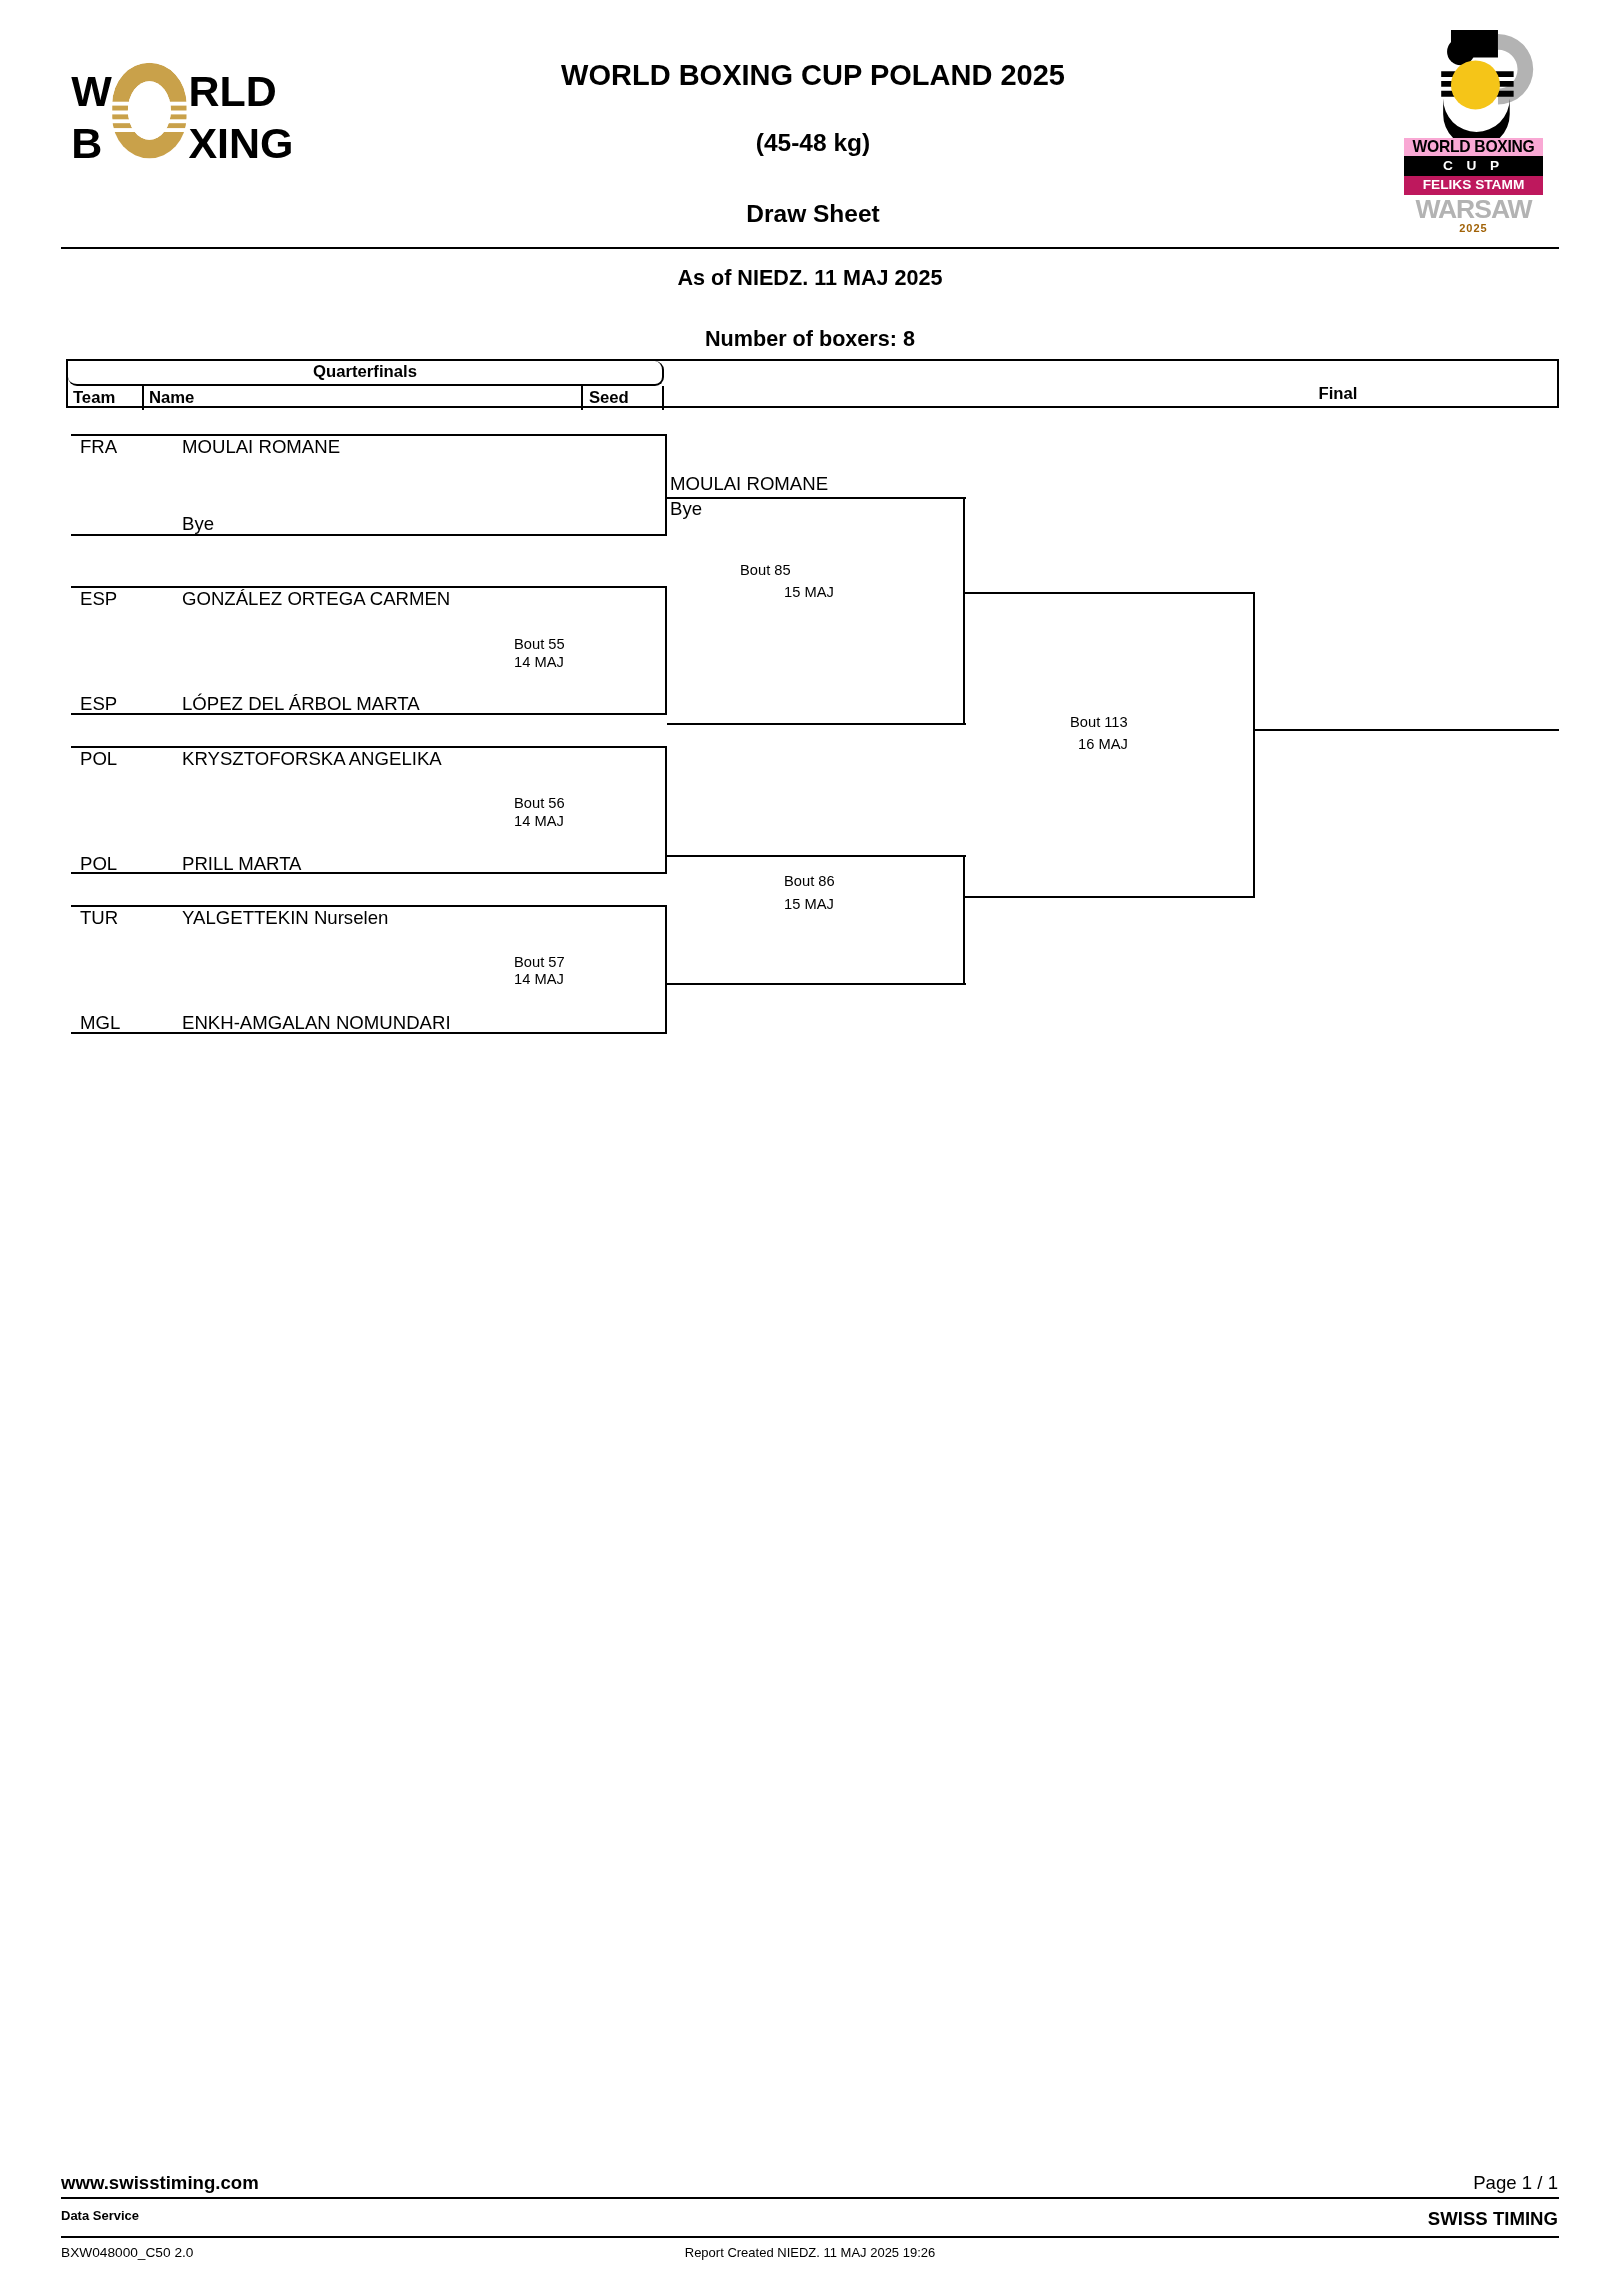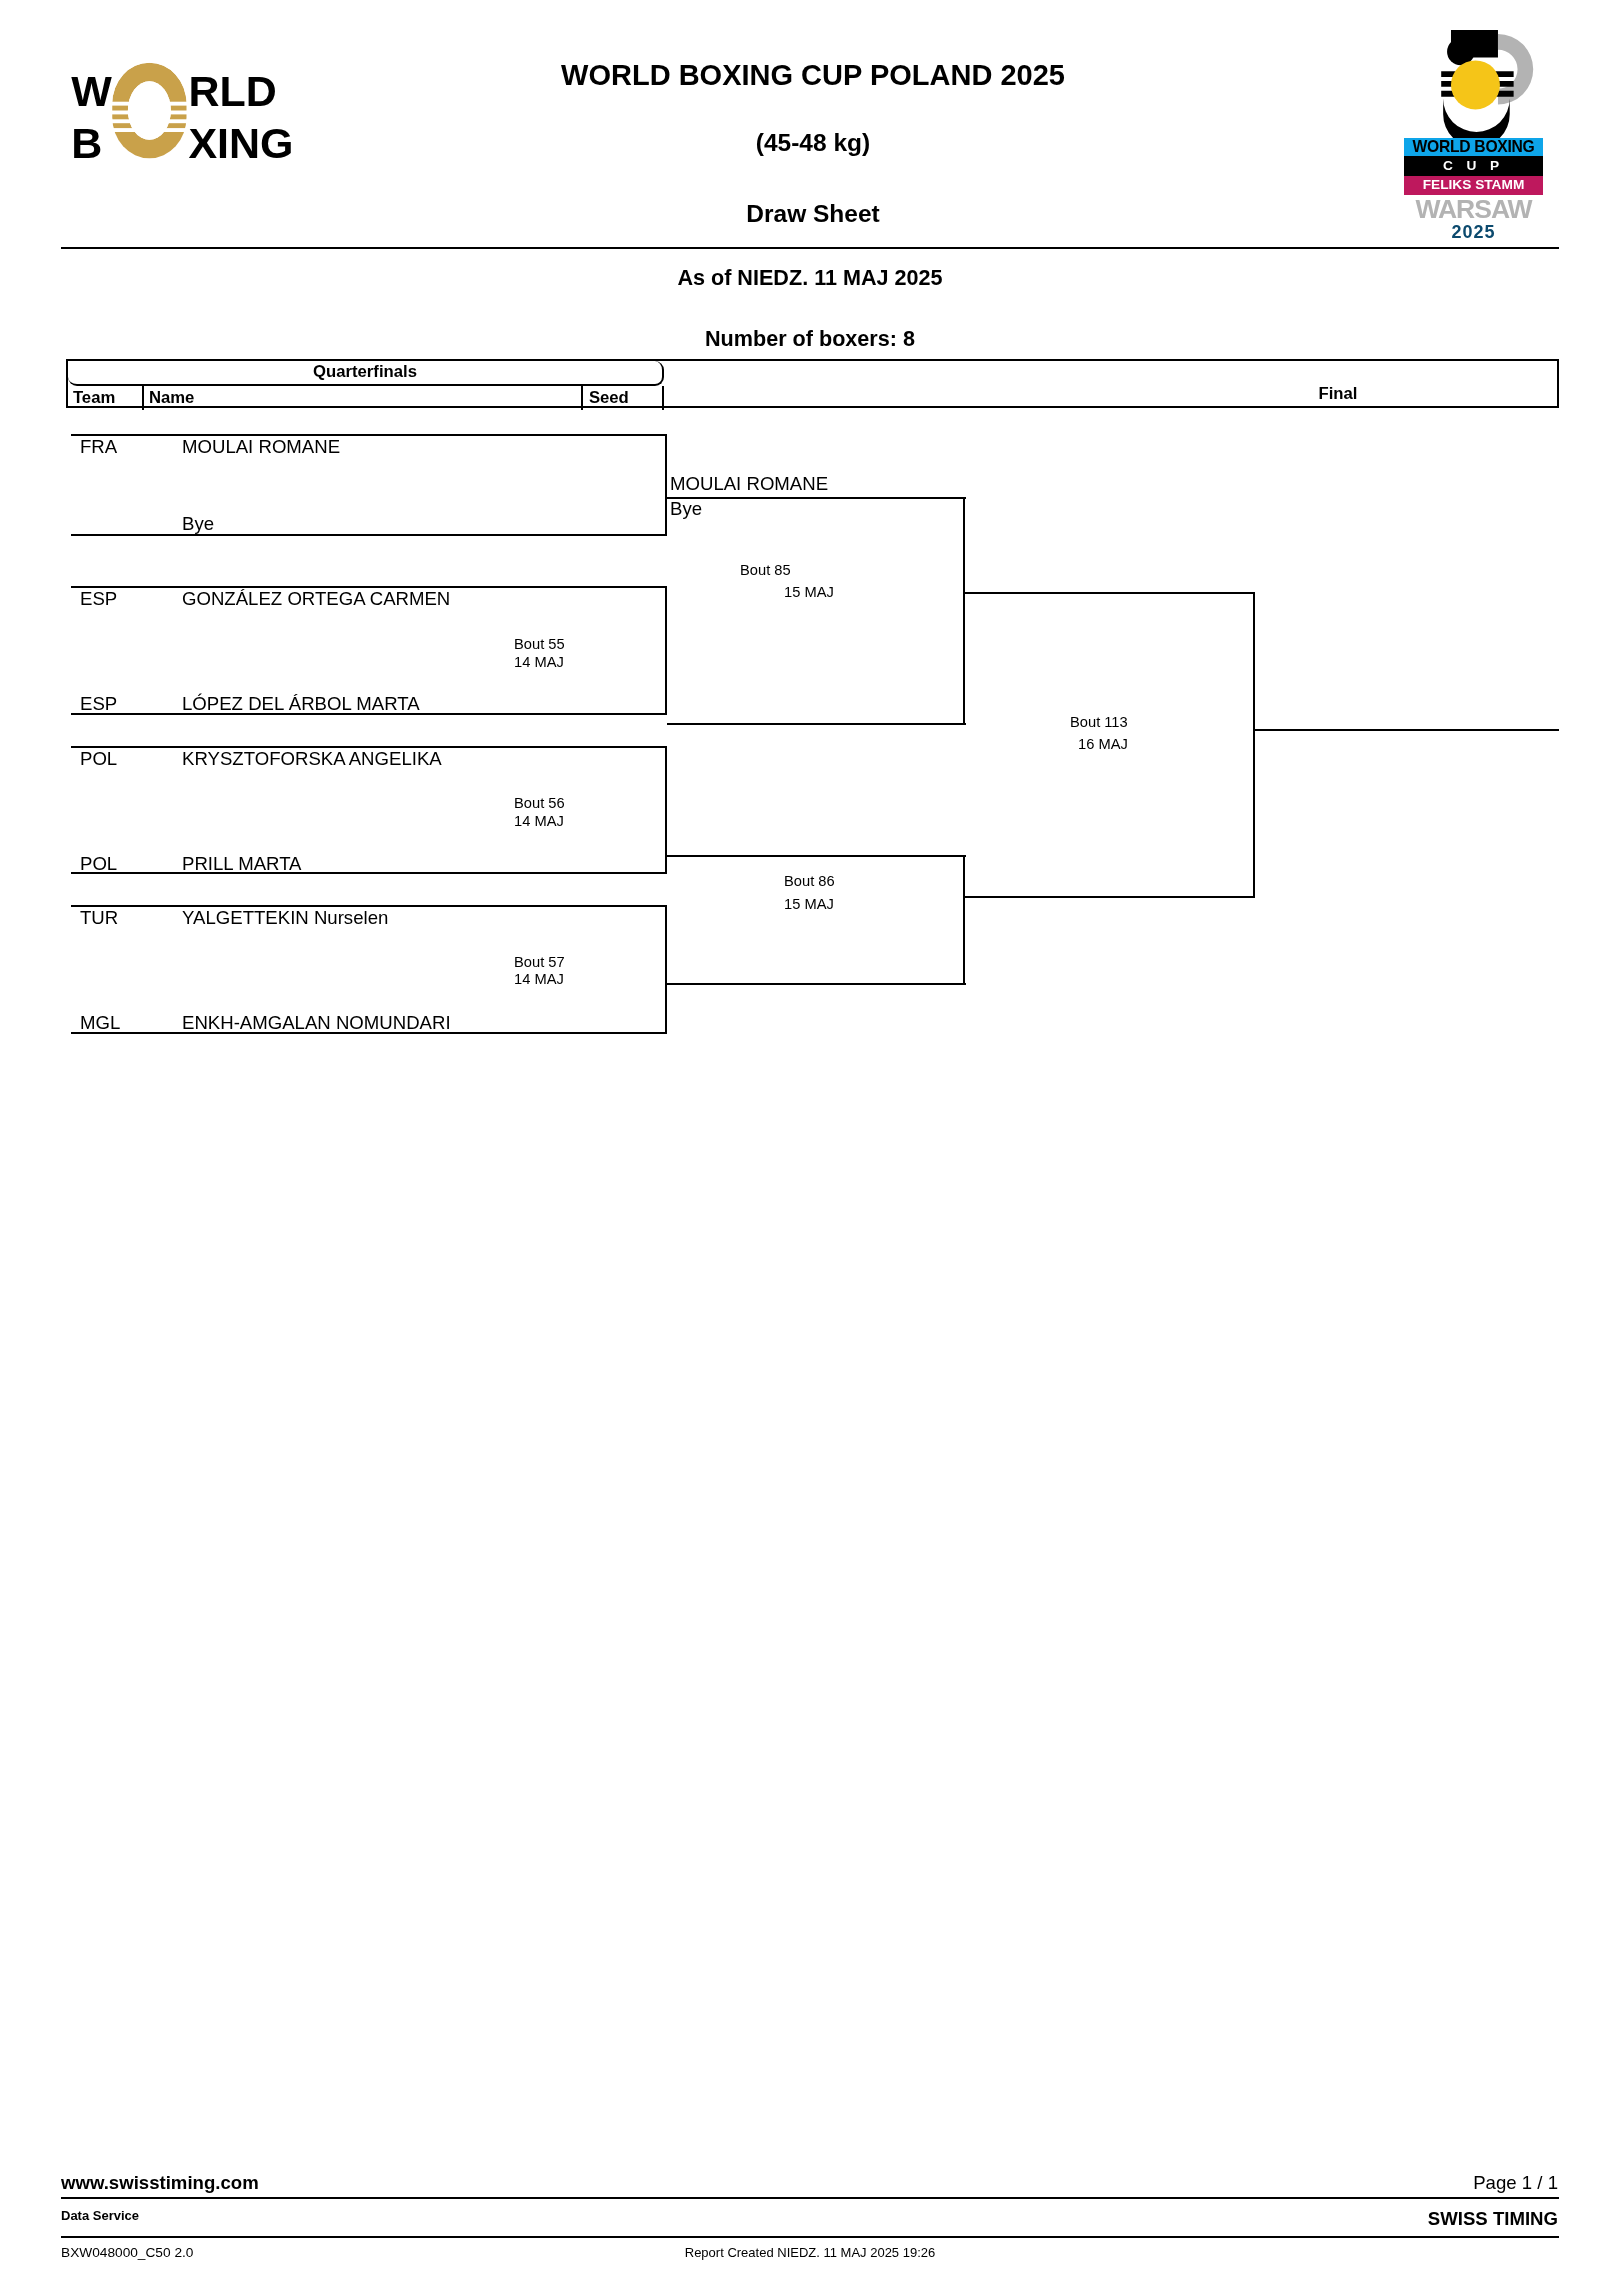--- a/index.html
+++ b/index.html
@@ -89,21 +89,21 @@
     height: 114px;
   }
   .cup-band {
     width: 139px;
     text-align: center;
     font-weight: bold;
     line-height: 1.05;
   }
   .cup-band.wb {
     font-size: 15.7px;
-    background: #0ea5e9;
+    background: #f9a8d4;
     color: #000;
     letter-spacing: -0.3px;
     padding: 1px 0 1px 0;
   }
   .cup-band.cup {
     font-size: 13.7px;
     background: #000000;
     color: #ffffff;
     letter-spacing: 4.9px;
     padding: 2.9px 0 2.9px 0;
@@ -115,22 +115,22 @@
     letter-spacing: 0px;
     padding: 2px 0 2px 0;
   }
   .cup-band.warsaw {
     font-size: 26.5px;
     color: #B3B3B3;
     letter-spacing: -1px;
     padding-top: 1px;
   }
   .cup-band.year {
-    font-size: 18px;
-    color: #0c4a6e;
+    font-size: 11px;
+    color: #a16207;
     letter-spacing: 1px;
   }
 
   
   .boxers-count {
     position: absolute;
     left: 61px;
     top: 326px;
     width: 1498px;
     text-align: center;

